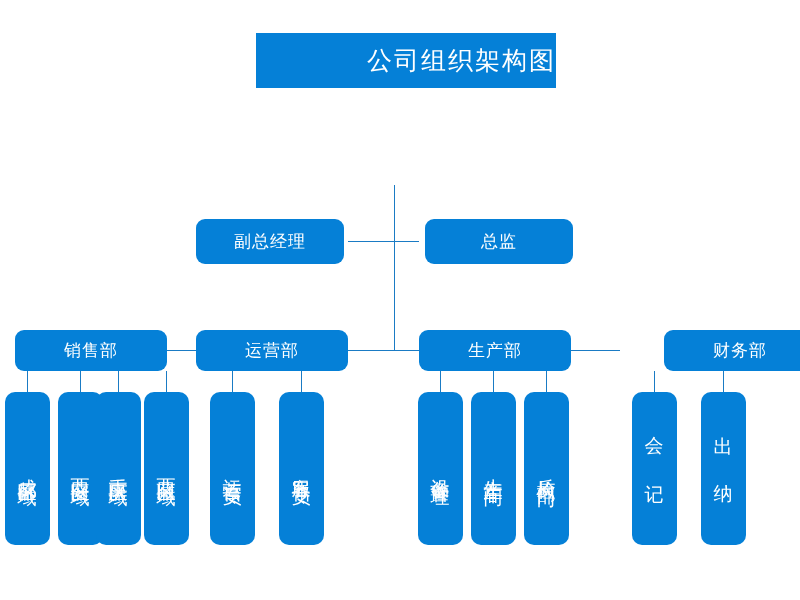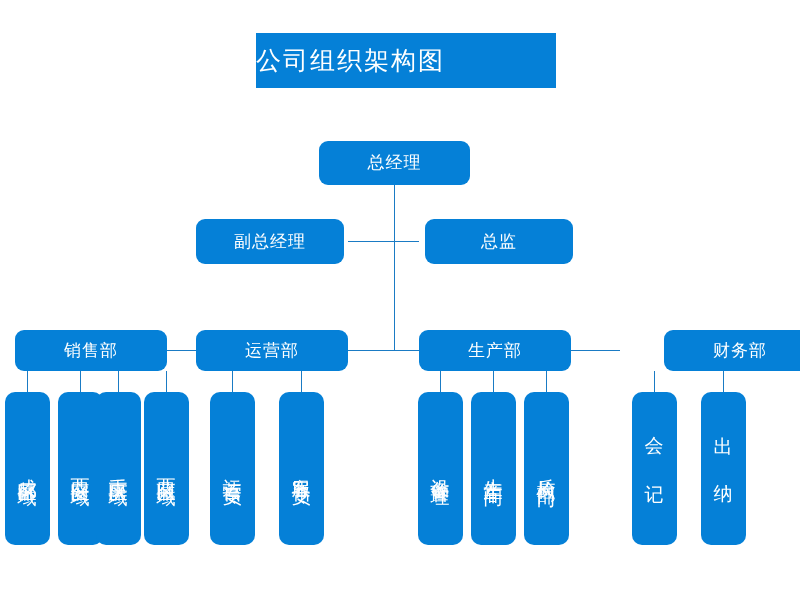--- a/index.html
+++ b/index.html
@@ -31,21 +31,21 @@
   
   .title-banner {
     position: absolute;
     left: 256px;
     top: 33px;
     width: 300px;
     height: 55px;
     background: #0580d7;
     display: flex;
     align-items: center;
-    justify-content: flex-start;
+    justify-content: flex-end;
   }
   .title-banner .title-text {
     color: #ffffff;
     font-size: 25px;
     letter-spacing: 2px;
     line-height: 1;
   }
   
   .node {
     position: absolute;
@@ -142,23 +142,20 @@
 
       <line x1="654.5" y1="371" x2="654.5" y2="392"></line>
       <line x1="723.5" y1="371" x2="723.5" y2="392"></line>
     </g>
   </svg>
 
   <div class="title-banner">
     <span class="title-text">公司组织架构图</span>
   </div>
 
-  <div class="node node-l1">
-    <span class="node-label">总经理</span>
-  </div>
 
   <div class="node node-l2 node-deputy">
     <span class="node-label">副总经理</span>
   </div>
   <div class="node node-l2 node-director">
     <span class="node-label">总监</span>
   </div>
 
   <div class="node node-dept dept-sales">
     <span class="node-label">销售部</span>

